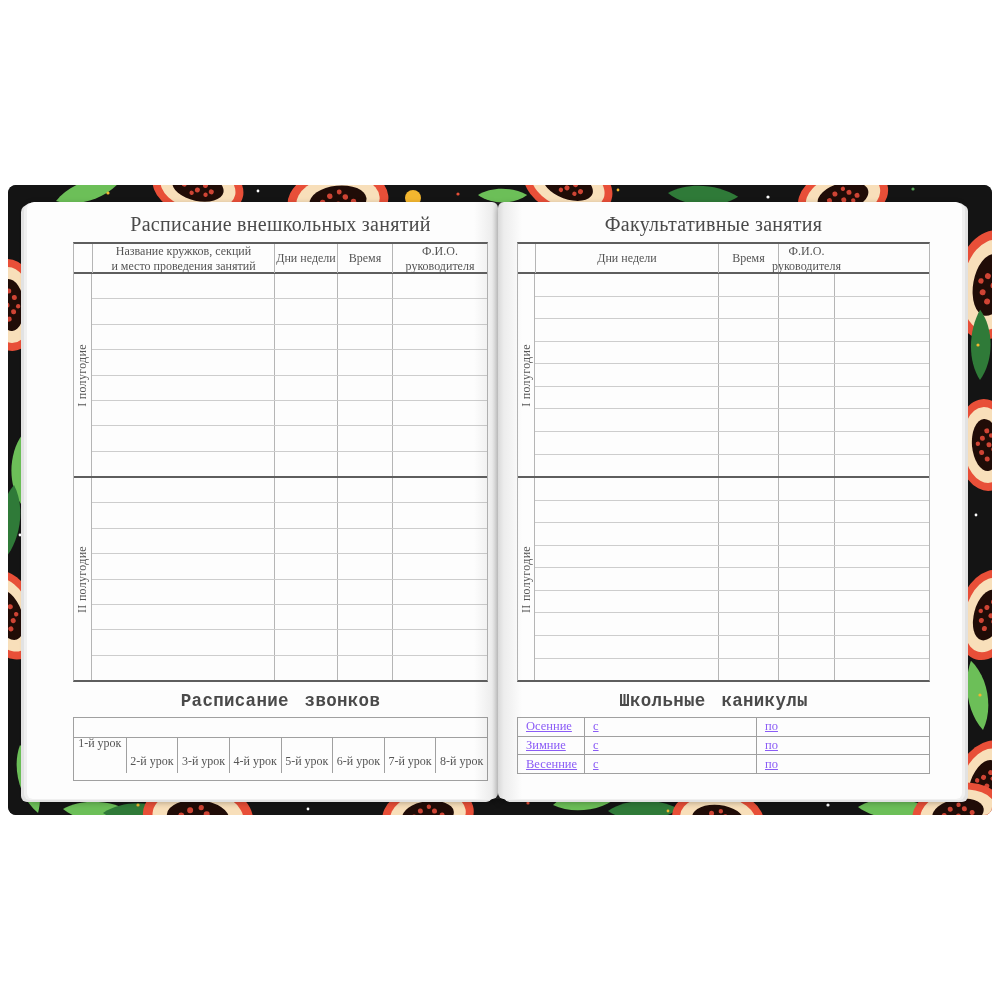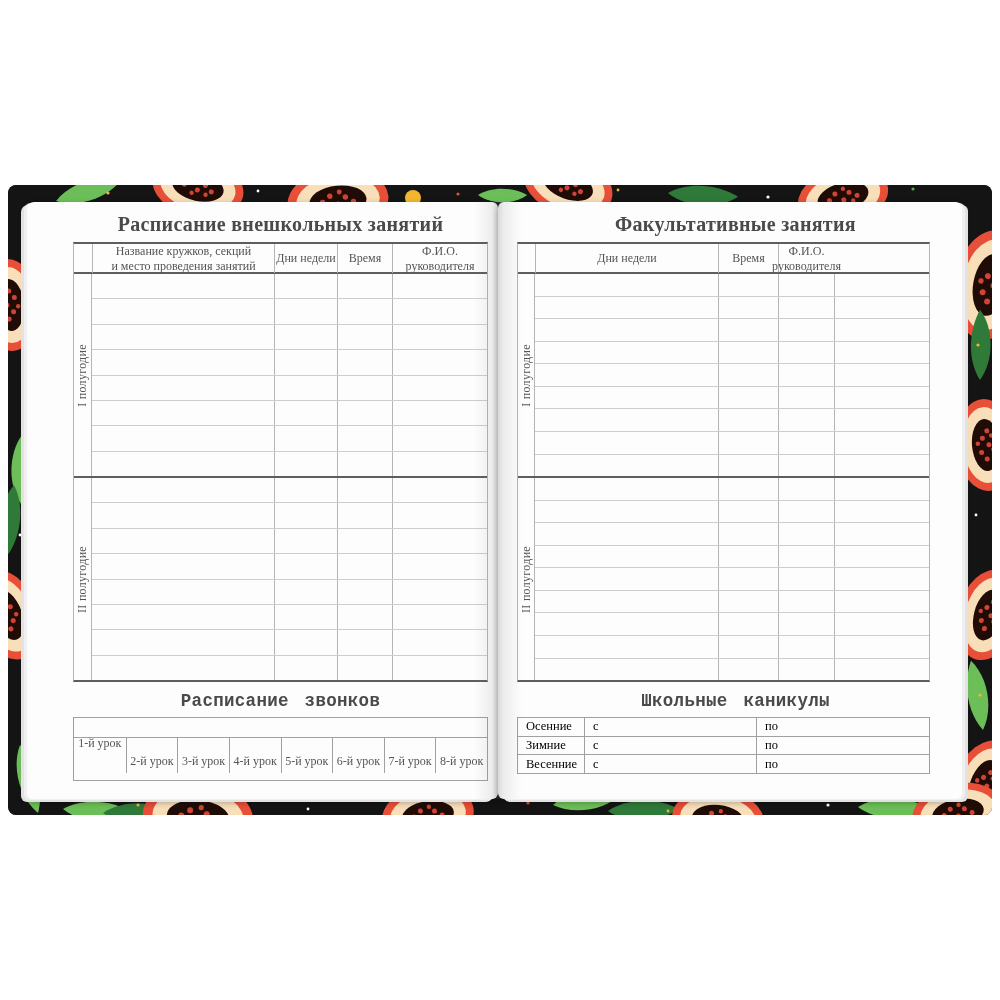--- a/index.html
+++ b/index.html
@@ -11,21 +11,21 @@
   .cover-art{position:absolute;left:0;top:0;}
   
   .page{position:absolute;top:17px;height:597px;background:#fdfdfd;border-radius:6px;}
   .page-left{left:19px;width:471px;border-top-left-radius:7px;
              box-shadow:-3px 1px 0 #f0f0f0,-6px 3px 0 #e2e2e2,0 3px 7px rgba(0,0,0,0.35);}
   .page-right{left:490px;width:464px;
              box-shadow:3px 1px 0 #f0f0f0,6px 3px 0 #e2e2e2,0 3px 7px rgba(0,0,0,0.35);}
   .gutter{position:absolute;left:466px;top:17px;width:48px;height:597px;pointer-events:none;
           background:linear-gradient(90deg,rgba(0,0,0,0) 0%,rgba(90,90,90,0.10) 38%,rgba(90,90,90,0.22) 50%,rgba(90,90,90,0.10) 62%,rgba(0,0,0,0) 100%);}
   
-  .page-title{position:absolute;top:11px;text-align:center;font-size:20px;font-weight:700;color:#4a4a4a;letter-spacing:0.3px;}
+  .page-title{position:absolute;top:11px;text-align:center;font-size:20px;font-weight:400;color:#4a4a4a;letter-spacing:0.3px;}
   .sub-title{position:absolute;top:489px;text-align:center;font-size:17.5px;font-weight:700;color:#4a4a4a;word-spacing:5px;letter-spacing:0.3px;font-family:Liberation Mono, monospace;}
   
   .main-table{position:absolute;top:40px;height:440px;box-sizing:border-box;
               border-top:2px solid #5e5e5e;border-bottom:2px solid #5e5e5e;
               border-left:1px solid #b5b5b5;border-right:1px solid #b5b5b5;
               display:flex;flex-direction:column;background:#fdfdfd;}
   .t-head{display:grid;height:30px;box-sizing:border-box;border-bottom:2px solid #5e5e5e;}
   .t-head .hcell{display:flex;flex-direction:column;align-items:center;justify-content:center;
                  font-size:12px;line-height:1.22;color:#555;text-align:center;box-sizing:border-box;}
   .t-head .hcell + .hcell{border-left:1px solid #b5b5b5;}
@@ -51,26 +51,26 @@
   .bells-head{display:grid;grid-template-columns:repeat(8,1fr);height:20px;box-sizing:border-box;border-bottom:1px solid #a0a0a0;}
   .bells-head .hcell{display:flex;align-items:center;justify-content:center;font-size:12px;color:#555;box-sizing:border-box;}
   .bells-head .hcell + .hcell{border-left:1px solid #a0a0a0;margin-top:36px;}
   .bells-body{display:grid;grid-template-columns:repeat(8,1fr);height:35px;}
   .bells-body .bcell{box-sizing:border-box;}
   .bells-body .bcell + .bcell{border-left:1px solid #a0a0a0;}
   
   .holidays-table{position:absolute;top:515px;height:57px;box-sizing:border-box;border:1px solid #a0a0a0;background:#fdfdfd;display:flex;flex-direction:column;}
   .hol-row{flex:1;display:grid;grid-template-columns:66px 172px 1fr;box-sizing:border-box;}
   .hol-row:not(:last-child){border-bottom:1px solid #a0a0a0;}
-  .hol-row .hcell{display:flex;align-items:center;padding-left:8px;font-size:12.5px;color:#000000;box-sizing:border-box;}
+  .hol-row .hcell{display:flex;align-items:center;padding-left:8px;font-size:12.5px;color:#8b5cf6;box-sizing:border-box;text-decoration:underline;}
   .hol-row .hcell + .hcell{border-left:1px solid #a0a0a0;}
   
   .page-left .page-title,.page-left .sub-title{left:46px;width:415px;}
   .page-left .main-table,.page-left .bells-table{left:46px;width:415px;}
-  .page-right .page-title,.page-right .sub-title{left:31px;width:413px;}
+  .page-right .page-title,.page-right .sub-title{left:9px;width:413px;}
   .page-right .main-table,.page-right .holidays-table{left:19px;width:413px;}
 </style>
 </head>
 <body>
 
 <div class="canvas">
   <div class="cover">
 
     <svg class="cover-art" width="984" height="630" viewBox="0 0 984 630">
       <defs>

